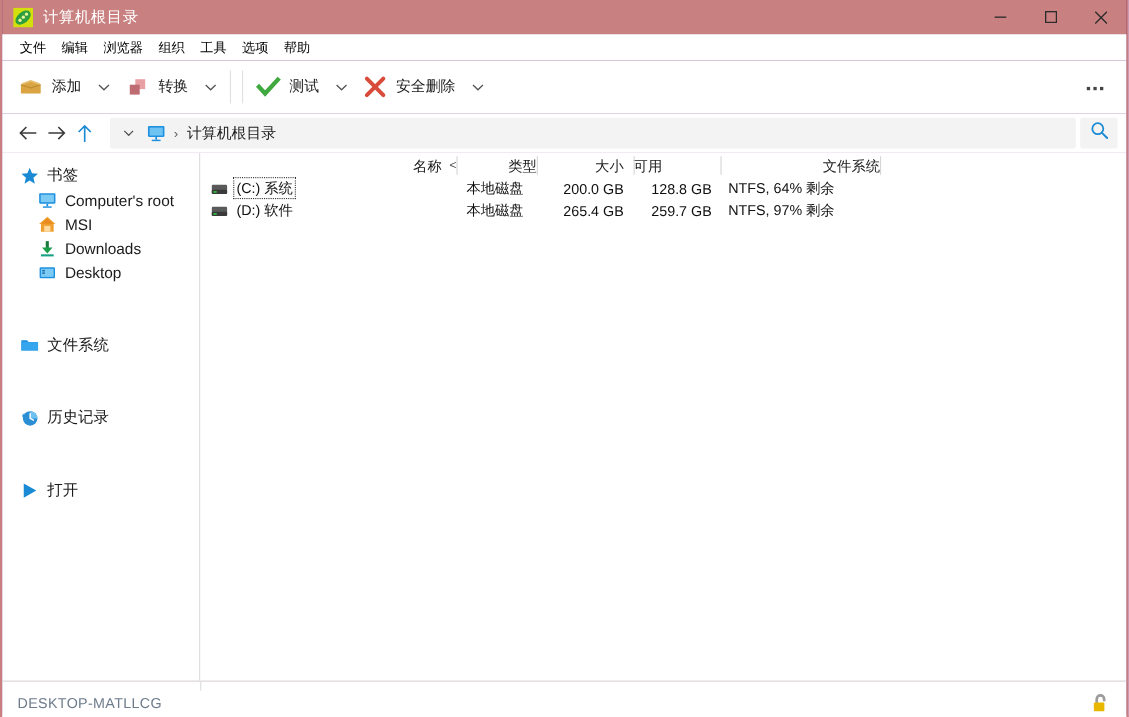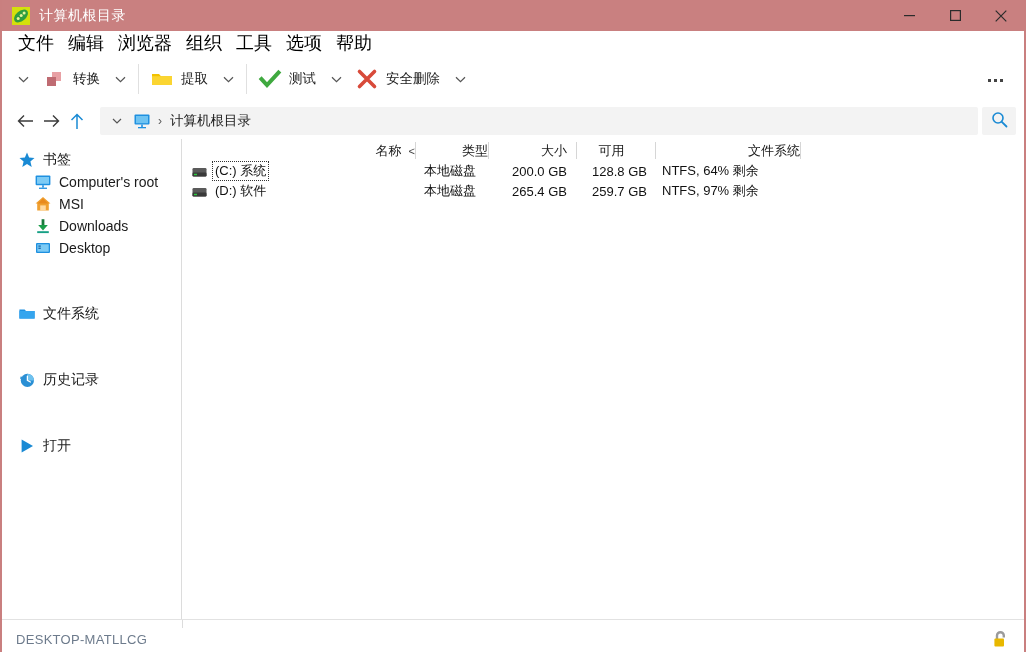--- a/index.html
+++ b/index.html
@@ -50,21 +50,21 @@
     color: #2b2b2b;
   }
 
   
   .menubar {
     height: 24px;
     background: #ffffff;
     display: flex;
     align-items: center;
     padding-left: 9px;
-    font-size: 18px;
+    font-size: 12px;
     color: #000000;
   }
   .menu-item {
     padding: 2px 7px;
     cursor: default;
     white-space: nowrap;
   }
 
   
   .toolbar {
@@ -211,21 +211,21 @@
   .fl-h + .fl-h::before {
     content: "";
     position: absolute;
     left: 0; top: 1px;
     width: 1px; height: 17px;
     background: #d6d6d6;
   }
   .col-name  { width: 233px; padding-left: 10px; }
   .col-type  { width: 73px;  padding-left: 9px; }
   .col-size  { width: 88px;  justify-content: flex-end; padding-right: 9px; }
-  .col-free  { width: 79px;  justify-content: center; padding-right: 8px; }
+  .col-free  { width: 79px;  justify-content: flex-start; padding-right: 8px; }
   .col-fs    { width: 145px; padding-left: 7px; }
   .col-pad   { width: 1px; }
   .sort-mark { font-size: 11px; color: #444; margin-left: 7px; }
 
   .fl-row {
     display: flex;
     height: 20px;
     align-items: center;
     font-size: 13px;
     color: #111;
@@ -314,20 +314,30 @@
     <div class="menu-item">浏览器</div>
     <div class="menu-item">组织</div>
     <div class="menu-item">工具</div>
     <div class="menu-item">选项</div>
     <div class="menu-item">帮助</div>
   </div>
 
   <div class="toolbar">
 
     <div class="tb-group">
+      <div class="tb-btn">
+        <span class="tb-ico">
+          <svg width="24" height="24" viewBox="0 0 24 24">
+            <path d="M3 10 L12 7 L21 10 L21 18 L3 18 Z" fill="#d9a441"></path>
+            <path d="M3 10 L12 13 L21 10" fill="none" stroke="#b98a31" stroke-width="1"></path>
+            <path d="M4 9.4 L12 6.6 L20 9.4" fill="none" stroke="#e6bd6e" stroke-width="1.6"></path>
+          </svg>
+        </span>
+        <span class="tb-label">添加</span>
+      </div>
       <div class="tb-caret">
         <svg width="11" height="7" viewBox="0 0 11 7">
             <path d="M1 1.3 L5.5 5.6 L10 1.3" fill="none" stroke="#555" stroke-width="1.2"></path>
           </svg>
       </div>
     </div>
 
     <div class="tb-group">
       <div class="tb-btn">
         <span class="tb-ico">
@@ -340,36 +350,20 @@
       </div>
       <div class="tb-caret">
         <svg width="11" height="7" viewBox="0 0 11 7">
             <path d="M1 1.3 L5.5 5.6 L10 1.3" fill="none" stroke="#555" stroke-width="1.2"></path>
           </svg>
       </div>
     </div>
 
     <div class="tb-sep"></div>
 
-    <div class="tb-group">
-      <div class="tb-btn">
-        <span class="tb-ico">
-          <svg width="24" height="24" viewBox="0 0 24 24">
-            <path d="M2 7 L9 7 L11 9.2 L22 9.2 L22 18 L2 18 Z" fill="#f2c200"></path>
-            <rect x="2" y="9.2" width="20" height="8.8" fill="#fbd531"></rect>
-          </svg>
-        </span>
-        <span class="tb-label">提取</span>
-      </div>
-      <div class="tb-caret">
-        <svg width="11" height="7" viewBox="0 0 11 7">
-            <path d="M1 1.3 L5.5 5.6 L10 1.3" fill="none" stroke="#555" stroke-width="1.2"></path>
-          </svg>
-      </div>
-    </div>
 
     <div class="tb-sep"></div>
 
     <div class="tb-group">
       <div class="tb-btn">
         <span class="tb-ico">
           <svg width="24" height="24" viewBox="0 0 24 24">
             <path d="M3.5 12 L9 18 L20.5 5.5" fill="none" stroke="#3fa93f" stroke-width="4" stroke-linecap="square"></path>
           </svg>
         </span>

